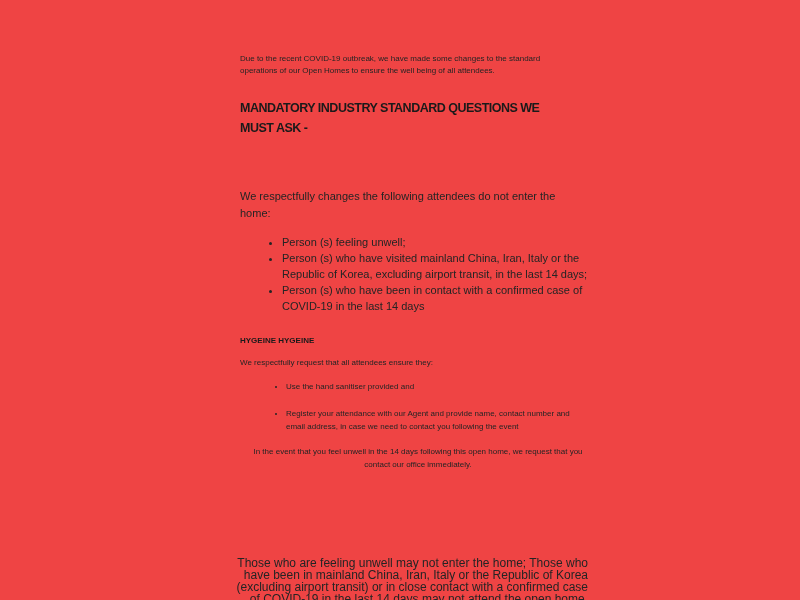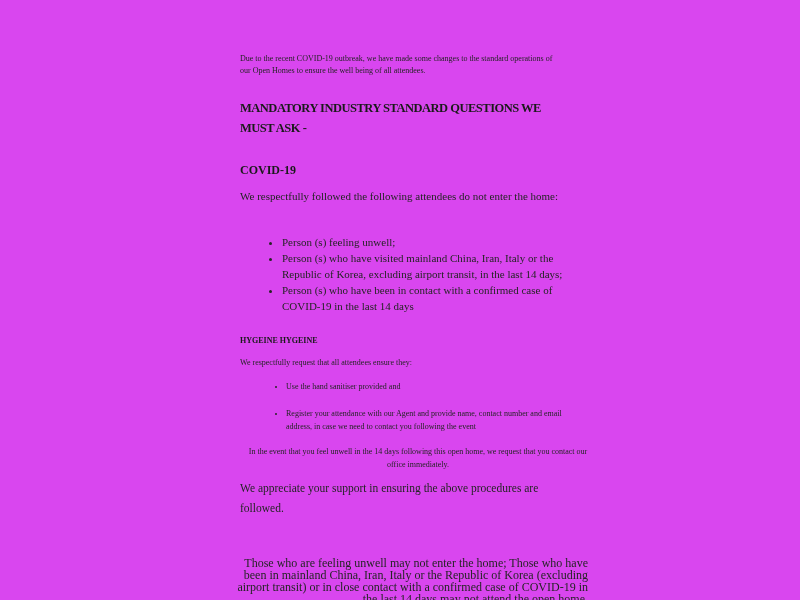--- a/index.html
+++ b/index.html
@@ -4,23 +4,23 @@
 <style>
   html, body {
     margin: 0;
     padding: 0;
     background: #ffffff;
   }
   .page {
     position: relative;
     width: 800px;
     height: 600px;
-    background: #d946ef;
+    background: #ef4444;
     overflow: hidden;
-    font-family: Liberation Serif, serif;
+    font-family: Liberation Sans, sans-serif;
     color: #1f1f1f;
   }
   .block { position: absolute; }
 
   .intro {
     left: 240px; top: 45px; width: 324px;
     font-size: 8px; line-height: 12px; color: #242424;
   }
   .main-heading {
     left: 240px; top: 90px; width: 330px;
@@ -73,38 +73,36 @@
 </style>
 </head>
 <body>
 
 <div class="page">
 
   <p class="block intro">Due to the recent COVID-19 outbreak, we have made some changes to the standard operations of our Open Homes to ensure the well being of all attendees.</p>
 
   <h1 class="block main-heading">MANDATORY INDUSTRY STANDARD QUESTIONS WE MUST ASK -</h1>
 
-  <h2 class="block covid-heading">COVID-19</h2>
 
-  <p class="block request">We respectfully followed the following attendees do not enter the home:</p>
+  <p class="block request">We respectfully changes the following attendees do not enter the home:</p>
 
   <ul class="block main-bullets">
     <li>Person (s) feeling unwell;</li>
     <li>Person (s) who have visited mainland China, Iran, Italy or the Republic of Korea, excluding airport transit, in the last 14 days;</li>
     <li>Person (s) who have been in contact with a confirmed case of COVID-19 in the last 14 days</li>
   </ul>
 
   <h3 class="block hygiene-heading">HYGEINE HYGEINE</h3>
 
   <p class="block hygiene-request">We respectfully request that all attendees ensure they:</p>
 
   <ul class="block small-bullets">
     <li>Use the hand sanitiser provided and</li>
     <li>Register your attendance with our Agent and provide name, contact number and email address, in case we need to contact you following the event</li>
   </ul>
 
   <p class="block unwell">In the event that you feel unwell in the 14 days following this open home, we request that you contact our office immediately.</p>
 
-  <p class="block closing">We appreciate your support in ensuring the above procedures are followed.</p>
 
   <p class="block footer">Those who are feeling unwell may not enter the home; Those who have been in mainland China, Iran, Italy or the Republic of Korea (excluding airport transit) or in close contact with a confirmed case of COVID-19 in the last 14 days may not attend the open home.</p>
 
 </div>
 
 </body></html>

